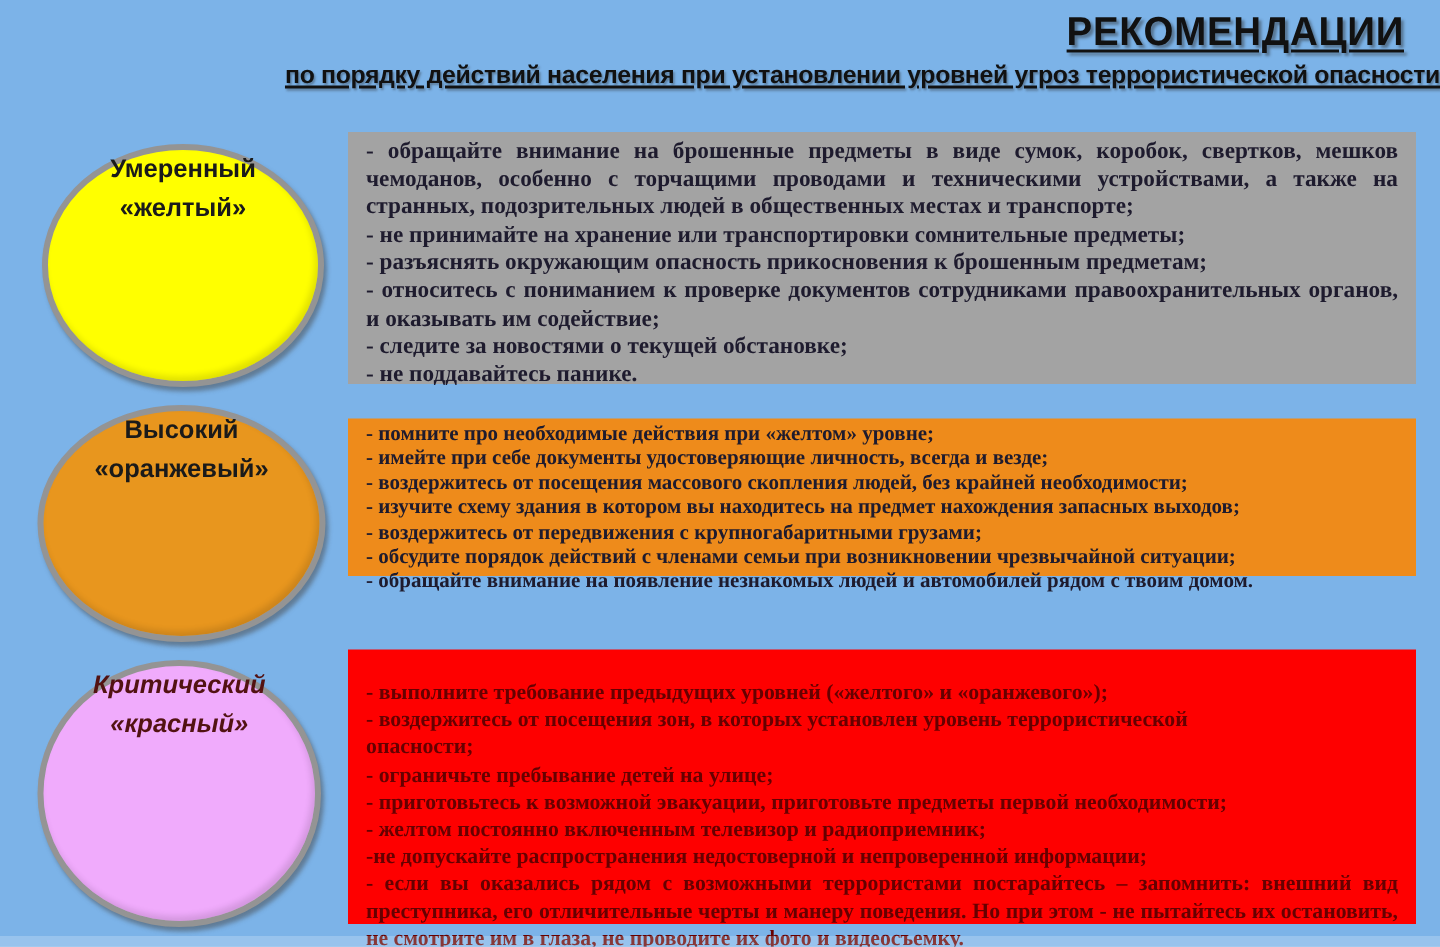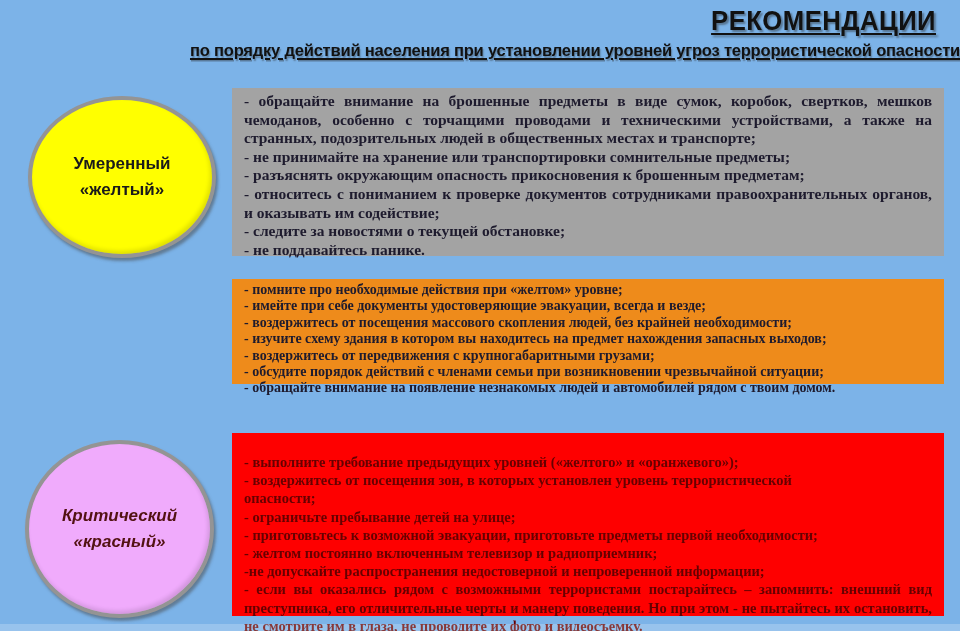--- a/index.html
+++ b/index.html
@@ -43,21 +43,21 @@
     text-shadow: 1px 1.5px 1.5px rgba(40,40,40,0.4);
   }
 
   
   .oval {
     position: absolute;
     border-radius: 50%;
     border: 4px solid #949494;
     box-shadow: 2px 3px 3px rgba(70,70,70,0.5), inset -2px -3px 4px rgba(0,0,0,0.12);
     display: flex;
-    align-items: center;
+    align-items: flex-start;
     justify-content: center;
     text-align: center;
   }
   .oval-label {
     white-space: pre-line;
     font-weight: 700;
     font-size: 17px;
     line-height: 1.55;
     color: #1a1a1a;
   }
@@ -129,23 +129,27 @@
   </div>
   <div class="box box-yellow">
     <p>- обращайте внимание на брошенные предметы в виде сумок, коробок, свертков, мешков чемоданов, особенно с торчащими проводами и техническими устройствами, а также на странных, подозрительных людей в общественных местах и транспорте;</p>
     <p>- не принимайте на хранение или транспортировки сомнительные предметы;</p>
     <p>- разъяснять окружающим опасность прикосновения к брошенным предметам;</p>
     <p>- относитесь с пониманием к проверке документов сотрудниками правоохранительных органов, и оказывать им содействие;</p>
     <p>- следите за новостями о текущей обстановке;</p>
     <p>- не поддавайтесь панике.</p>
   </div>
 
+  <div class="oval oval-orange">
+    <span class="oval-label">Высокий
+«оранжевый»</span>
+  </div>
   <div class="box box-orange">
     <p>- помните про необходимые действия при «желтом» уровне;</p>
-    <p>- имейте при себе документы удостоверяющие эвакуации, всегда и везде;</p>
+    <p>- имейте при себе документы удостоверяющие личность, всегда и везде;</p>
     <p>- воздержитесь от посещения массового скопления людей, без крайней необходимости;</p>
     <p>- изучите схему здания  в котором вы находитесь на предмет нахождения запасных выходов;</p>
     <p>- воздержитесь от передвижения с крупногабаритными грузами;</p>
     <p>- обсудите порядок действий с членами семьи при возникновении чрезвычайной ситуации;</p>
     <p>- обращайте внимание на появление незнакомых людей и автомобилей  рядом с твоим домом.</p>
   </div>
 
   <div class="oval oval-red">
     <span class="oval-label">Критический
 «красный»</span>

